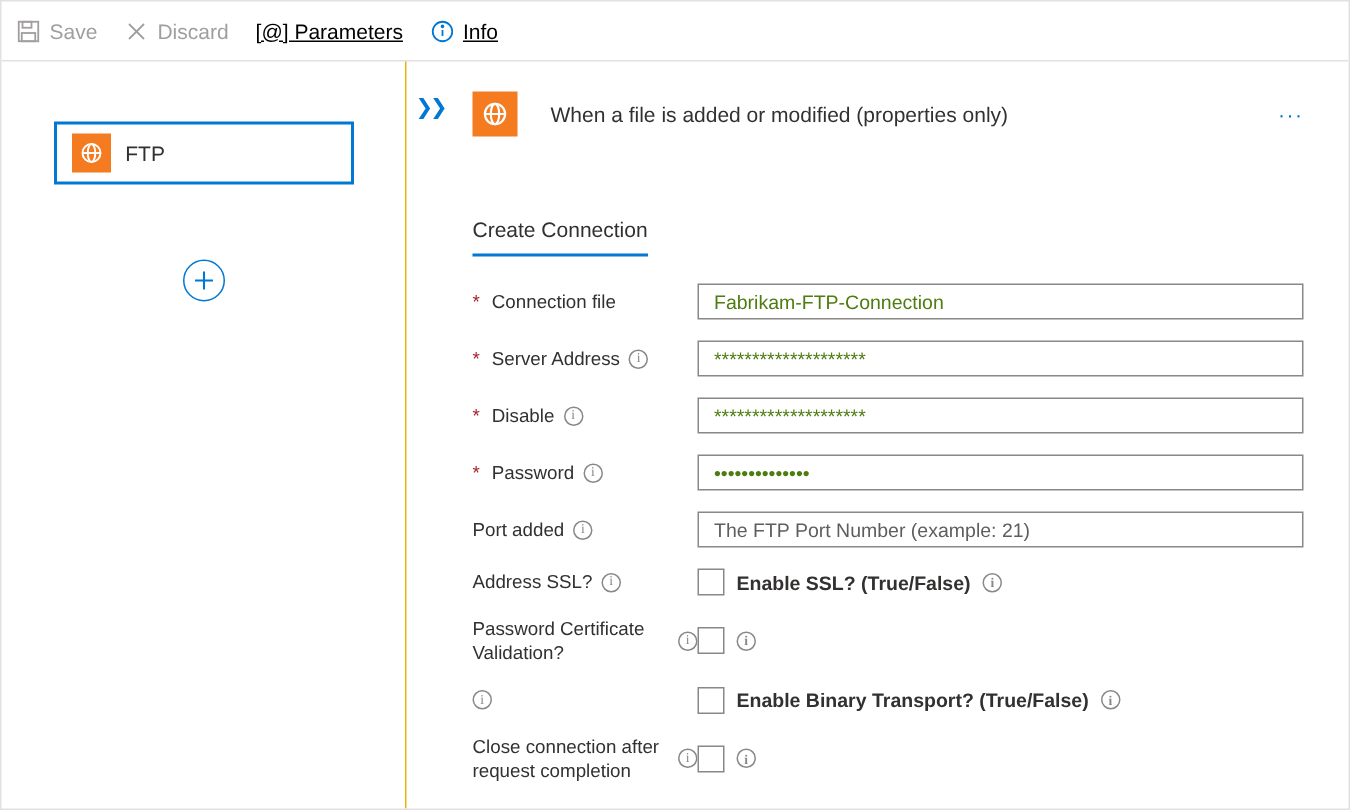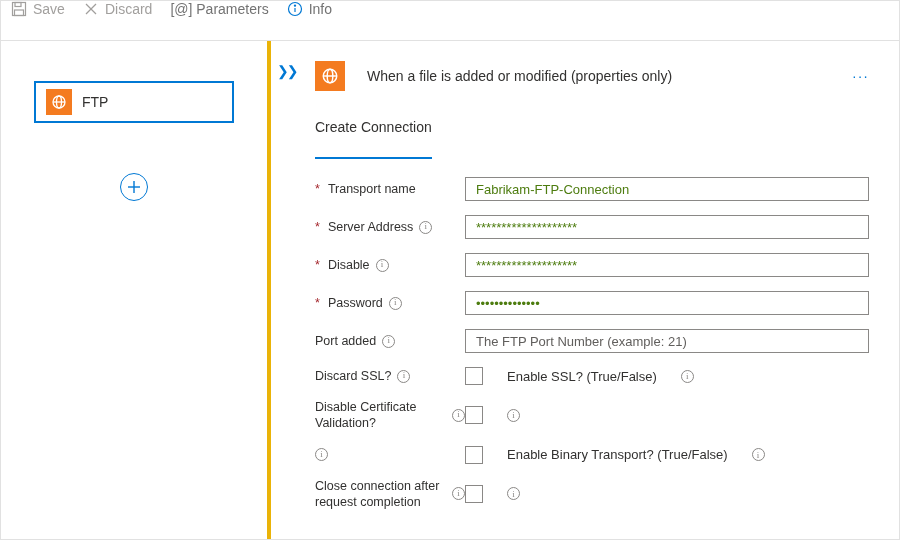--- a/index.html
+++ b/index.html
@@ -1,49 +1,49 @@
 <!DOCTYPE html>
 <html><head>
 <meta charset="utf-8">
 <style>
   * { box-sizing: border-box; font-family: "Segoe UI", Arial, sans-serif; }
   body { margin:0; width:900px; height:540px; background:#fff; color:#323130; border:1px solid #e1e1e1; overflow:hidden; }
   
-  .toolbar { height:40px; border-bottom:1px solid #e1e1e1; display:flex; align-items:flex-start; padding:0 10px; font-size:14px; }
+  .toolbar { height:40px; border-bottom:1px solid #e1e1e1; display:flex; align-items:center; padding:0 10px; font-size:14px; }
   .toolbar .tb-item { display:flex; align-items:center; gap:6px; margin-right:18px; color:#a19f9d; cursor:default; }
-  .toolbar .tb-item.enabled { color:#737373; cursor:pointer; }
+  .toolbar .tb-item.enabled { color:#000000; cursor:pointer;text-decoration:underline; }
   .toolbar .tb-item svg { width:16px; height:16px; }
   
   .body { display:flex; height:calc(100% - 40px); }
-  .left { width:270px; border-right:4px solid #eab308; padding:40px 20px 0 20px; display:flex; flex-direction:column; align-items:center; }
+  .left { width:270px; border-right:1px solid #eab308; padding:40px 20px 0 20px; display:flex; flex-direction:column; align-items:center; }
   .ftp-tile { width:200px; height:42px; border:2px solid #0078d4; background:#fff; display:flex; align-items:center; padding:0 10px; gap:10px; }
   .ftp-icon { width:26px; height:26px; background:#f47b20; display:flex; align-items:center; justify-content:center; }
   .ftp-icon svg { width:16px; height:16px; }
   .ftp-tile span { font-size:14px; }
   .plus-btn { width:28px; height:28px; border:1px solid #0078d4; border-radius:50%; display:flex; align-items:center; justify-content:center; margin-top:50px; color:#0078d4; cursor:pointer; }
   .plus-btn svg { width:14px; height:14px; }
   
   .right { flex:1; padding:20px 30px 10px 30px; position:relative; overflow:hidden; }
   .collapse { position:absolute; top:22px; left:6px; color:#0078d4; font-size:14px; cursor:pointer; letter-spacing:-2px; }
   .header { display:flex; align-items:center; gap:22px; margin-left:14px; }
   .header .icon { width:30px; height:30px; background:#f47b20; display:flex; align-items:center; justify-content:center; }
   .header .icon svg { width:18px; height:18px; }
   .header .title { font-size:14px; }
   .header .more { margin-left:auto; color:#0078d4; cursor:pointer; letter-spacing:1px; font-size:14px; }
   .tab { margin:28px 0 18px 14px; display:flex; }
-  .tab-label { font-size:14px; color:#323130; padding-bottom:22px; border-bottom:2px solid #0078d4; }
+  .tab-label { font-size:14px; color:#323130; padding-bottom:8px; border-bottom:2px solid #0078d4;margin-top:26px; }
   .form { margin-left:14px; }
   .row { display:flex; align-items:center; margin-bottom:14px; }
   .lbl { width:150px; font-size:12.5px; color:#323130; display:flex; align-items:center; gap:6px; line-height:1.3; }
   .lbl.req::before { content:"*"; color:#a4262c; margin-right:2px; }
   .info-i { width:13px; height:13px; border:1px solid #8a8886; border-radius:50%; display:inline-flex; align-items:center; justify-content:center; font-size:9px; color:#8a8886; font-style:normal; cursor:pointer; font-family:Georgia,serif; flex-shrink:0;}
   .field { flex:1; }
   .field input[type=text], .field input[type=password] { width:100%; height:24px; padding:0 10px; border:1px solid #8a8886; font-size:13px; color:#4d7c0f; }
   .field input::placeholder { color:#605e5c; }
-  .chk-row { display:flex; align-items:center; gap:24px; font-size:13px; }
+  .chk-row { display:flex; align-items:center; gap:8px; font-size:13px;font-weight:bold; }
   .chk { width:18px; height:18px; border:1px solid #8a8886; background:#fff; cursor:pointer; flex-shrink:0;}
 </style>
 </head>
 <body>
 
 <div class="toolbar">
   <div class="tb-item">
     <svg viewBox="0 0 16 16" fill="none" stroke="#a19f9d" stroke-width="1.2">
         <rect x="1.5" y="1.5" width="13" height="13"></rect>
         <rect x="4" y="1.5" width="6" height="4"></rect>
@@ -107,21 +107,21 @@
       <div class="more">···</div>
     </div>
 
     <div class="tab">
       <div class="tab-label">Create Connection</div>
     </div>
 
     <div class="form">
       <div class="row">
         <div class="lbl req">
-            <span>Transport name</span>
+            <span>Connection file</span>
           </div>
         <div class="field"><input type="text" value="Fabrikam-FTP-Connection" style=""></div>
       </div>
       <div class="row">
         <div class="lbl req">
             <span>Server Address</span>
             <i class="info-i">i</i>
           </div>
         <div class="field"><input type="text" value="********************" style=""></div>
       </div>
@@ -141,32 +141,32 @@
       </div>
       <div class="row">
         <div class="lbl">
             <span>Port added</span>
             <i class="info-i">i</i>
           </div>
         <div class="field"><input type="text" placeholder="The FTP Port Number (example: 21)" style=""></div>
       </div>
       <div class="row">
         <div class="lbl">
-            <span>Discard SSL?</span>
+            <span>Address SSL?</span>
             <i class="info-i">i</i>
           </div>
         <div class="field chk-row">
           <div class="chk"></div>
           <span>Enable SSL? (True/False)</span>
           <i class="info-i">i</i>
         </div>
       </div>
       <div class="row">
         <div class="lbl">
-            <span>Disable Certificate Validation?</span>
+            <span>Password Certificate Validation?</span>
             <i class="info-i">i</i>
           </div>
         <div class="field chk-row">
           <div class="chk"></div>
           <i class="info-i">i</i>
         </div>
       </div>
       <div class="row">
         <div class="lbl">
             <i class="info-i">i</i>

